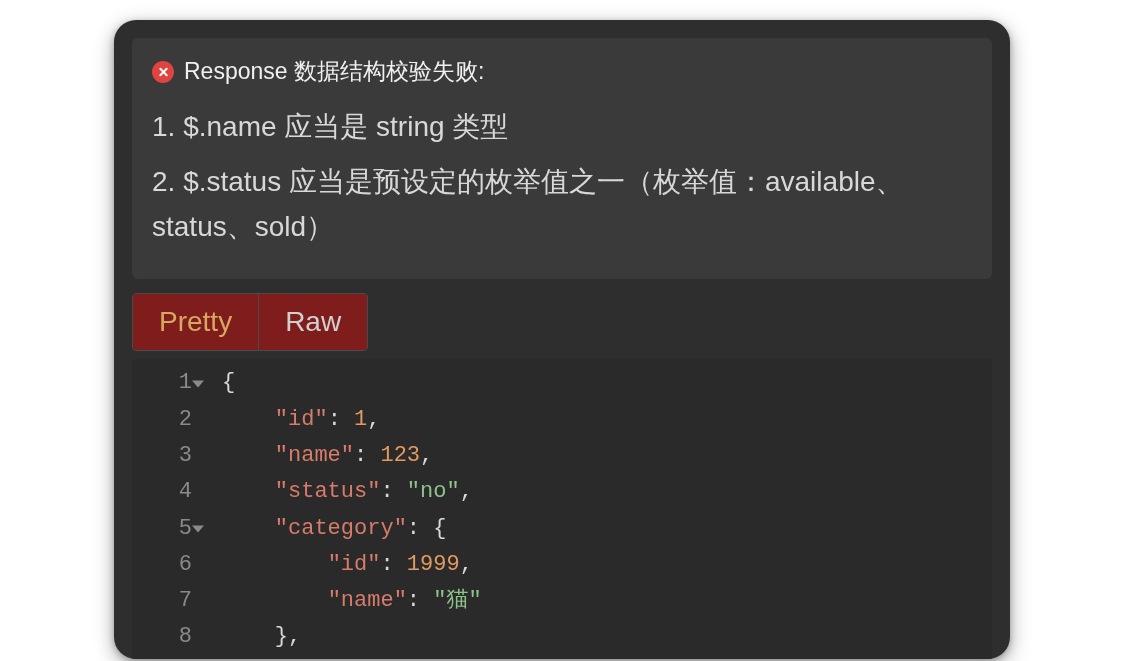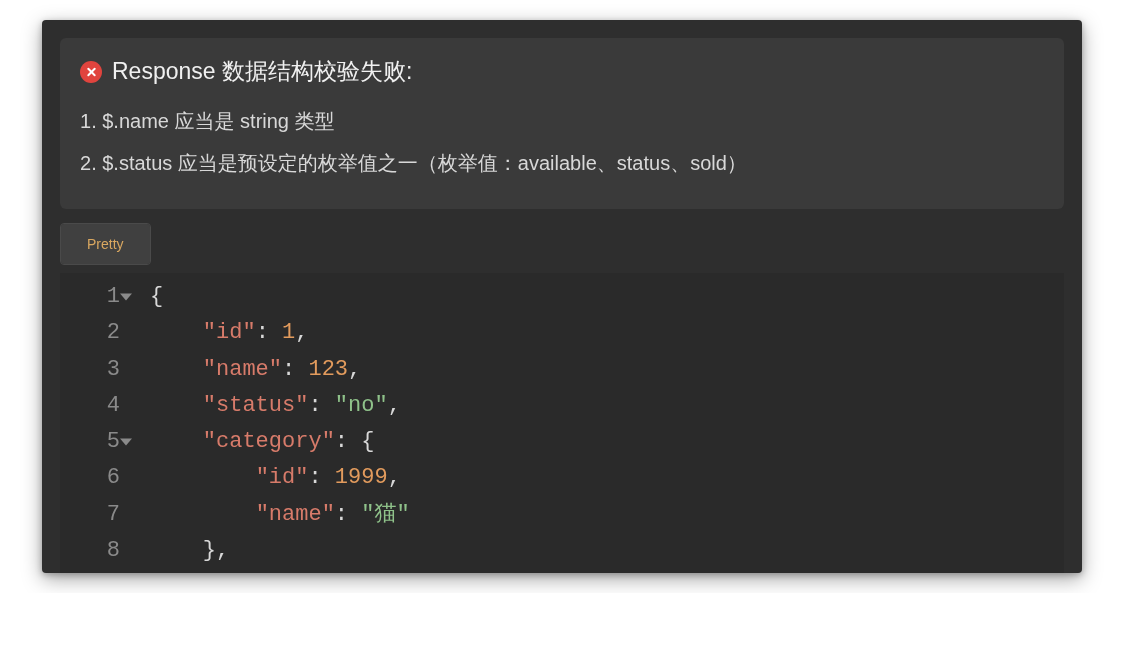--- a/index.html
+++ b/index.html
@@ -9,23 +9,23 @@
   }
   body {
     background: #ffffff;
     font-family: -apple-system, BlinkMacSystemFont, "Segoe UI", "Helvetica Neue", Arial, "PingFang SC", "Hiragino Sans GB", "Microsoft YaHei", sans-serif;
     display: flex;
     justify-content: center;
     align-items: flex-start;
     padding: 20px;
   }
   .panel {
-    width: 1040px;
+    width: 896px;
     background: #2e2e2e;
-    border-radius: 4px;
+    border-radius: 22px;
     box-shadow: 0 6px 20px rgba(0,0,0,0.35), 0 2px 6px rgba(0,0,0,0.25);
     overflow: hidden;
     padding-bottom: 0;
   }
   .error-box {
     background: #3a3a3a;
     margin: 18px 18px 14px 18px;
     border-radius: 6px;
     padding: 18px 20px 20px 20px;
     color: #e6e6e6;
@@ -57,46 +57,46 @@
     width: 11px;
     height: 2px;
     background: #fff;
     border-radius: 1px;
   }
   .error-icon::before { transform: rotate(45deg); }
   .error-icon::after  { transform: rotate(-45deg); }
   .error-list {
     list-style: none;
     counter-reset: err;
-    font-size: 20px;
+    font-size: 28px;
     color: #d8d8d8;
     line-height: 1.6;
   }
   .error-list li {
     counter-increment: err;
     margin-bottom: 10px;
   }
   .error-list li::before {
     content: counter(err) ". ";
   }
   .tabs {
     display: flex;
     margin: 10px 18px 8px 18px;
     border: 1px solid #4a4a4a;
     border-radius: 4px;
     width: fit-content;
     overflow: hidden;
   }
   .tab {
     padding: 12px 26px;
-    font-size: 14px;
+    font-size: 28px;
     color: #d0d0d0;
     cursor: pointer;
     border-right: 1px solid #4a4a4a;
-    background: #404040;
+    background: #7f1d1d;
   }
   .tab:last-child { border-right: none; }
   .tab.active {
     color: #d9a760;
   }
   .editor {
     display: flex;
     font-family: "SFMono-Regular", Menlo, Consolas, "Liberation Mono", monospace;
     font-size: 22px;
     line-height: 1.65;
@@ -152,20 +152,21 @@
       <span>Response 数据结构校验失败:</span>
     </div>
     <ol class="error-list" id="error-list">
         <li>$.name 应当是 string 类型</li>
         <li>$.status 应当是预设定的枚举值之一（枚举值：available、status、sold）</li>
       </ol>
   </div>
 
   <div class="tabs" id="tabs">
       <div class="tab active">Pretty</div>
+      <div class="tab">Raw</div>
     </div>
 
   <div class="editor">
     <div class="gutter" id="gutter">
         <span class="ln fold">1</span>
         <span class="ln">2</span>
         <span class="ln">3</span>
         <span class="ln">4</span>
         <span class="ln fold">5</span>
         <span class="ln">6</span>

